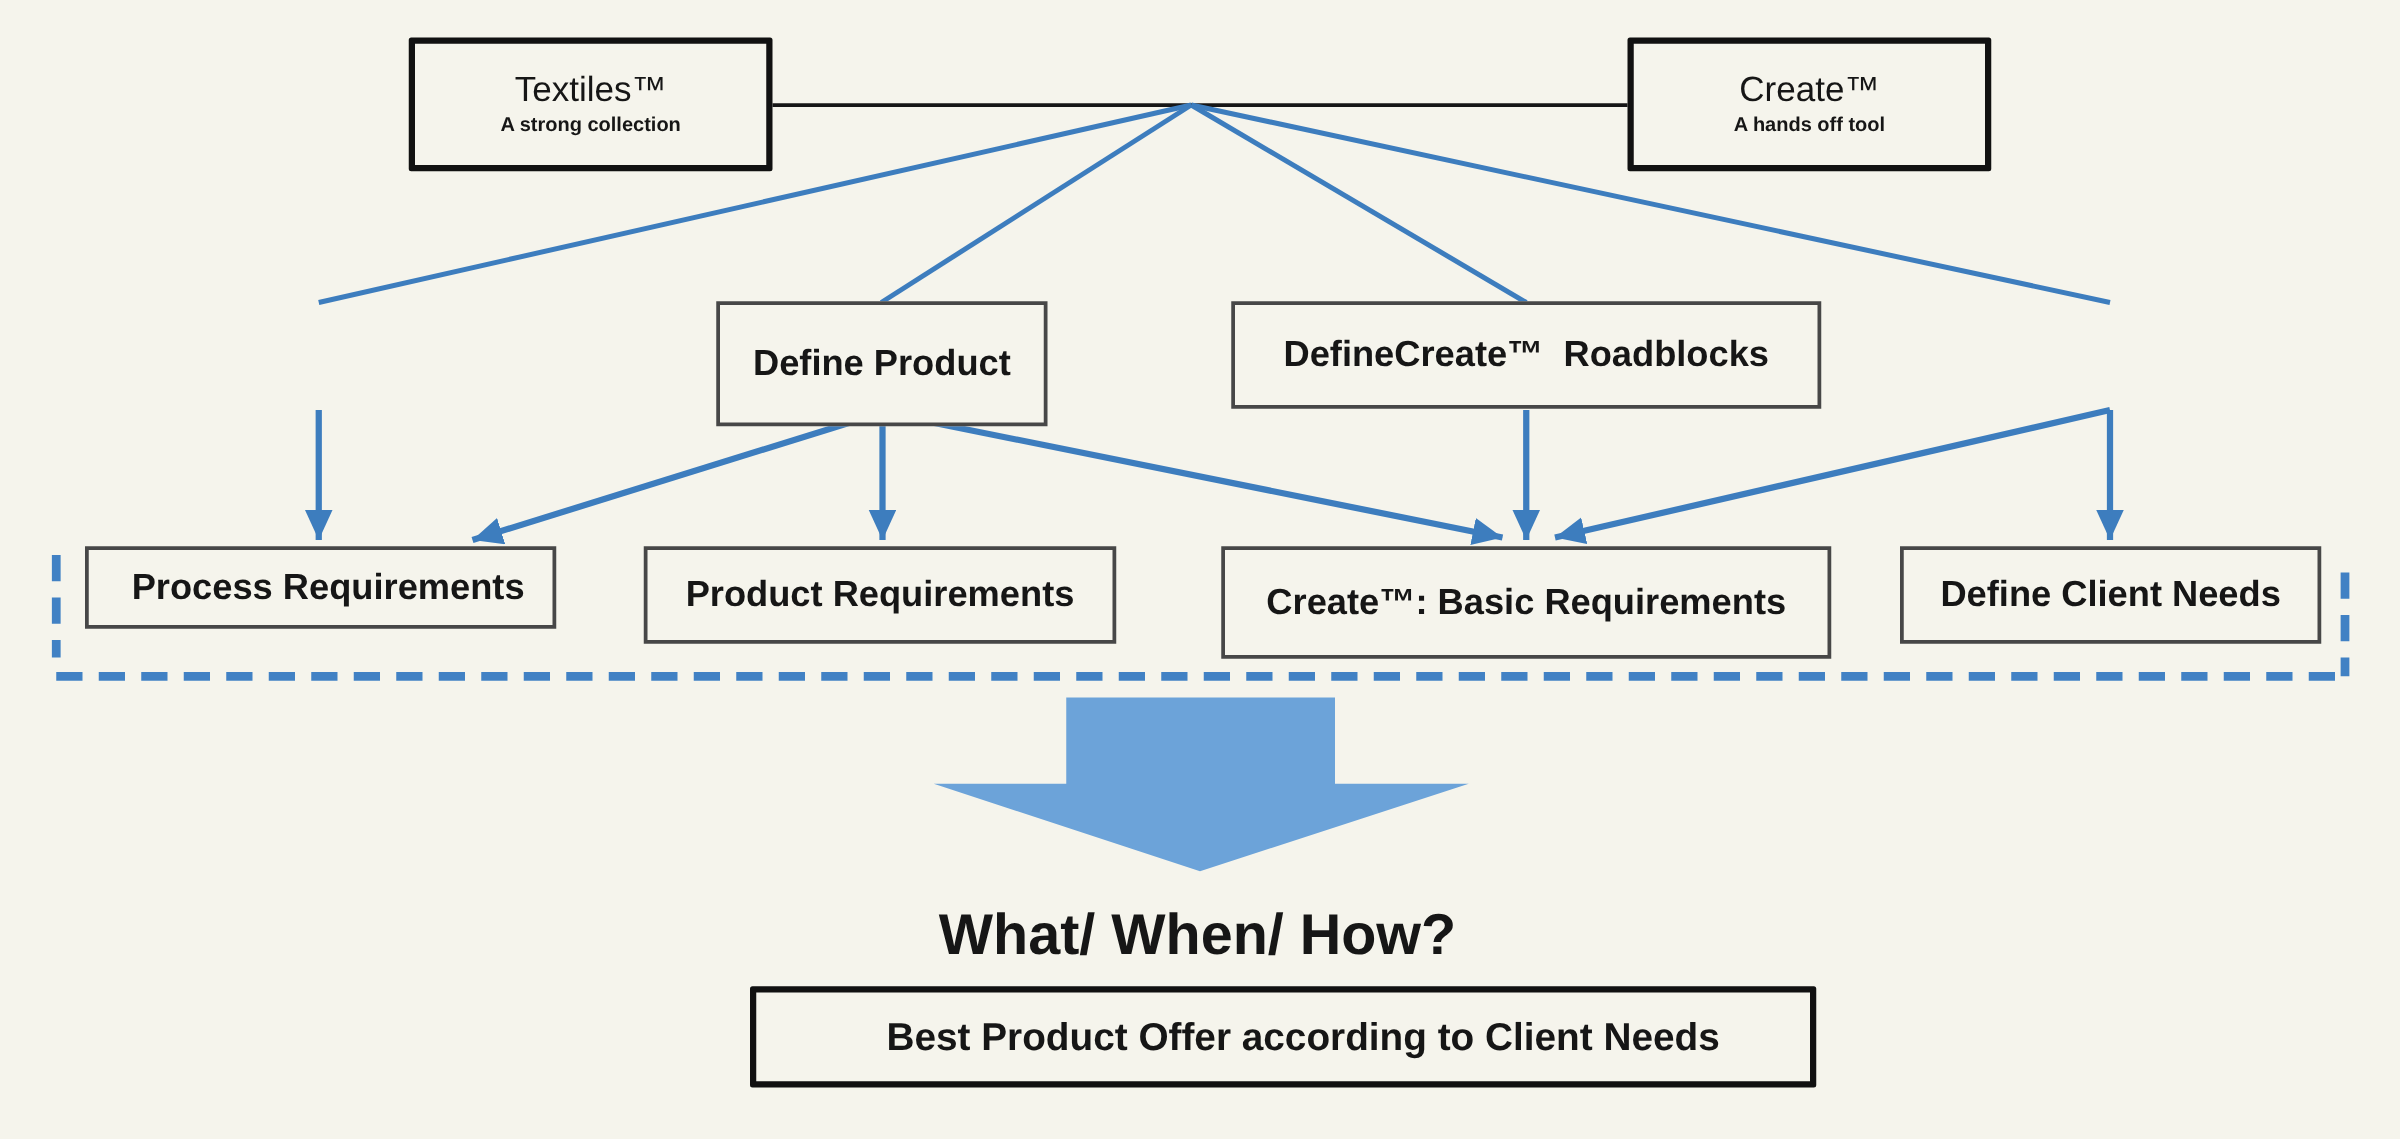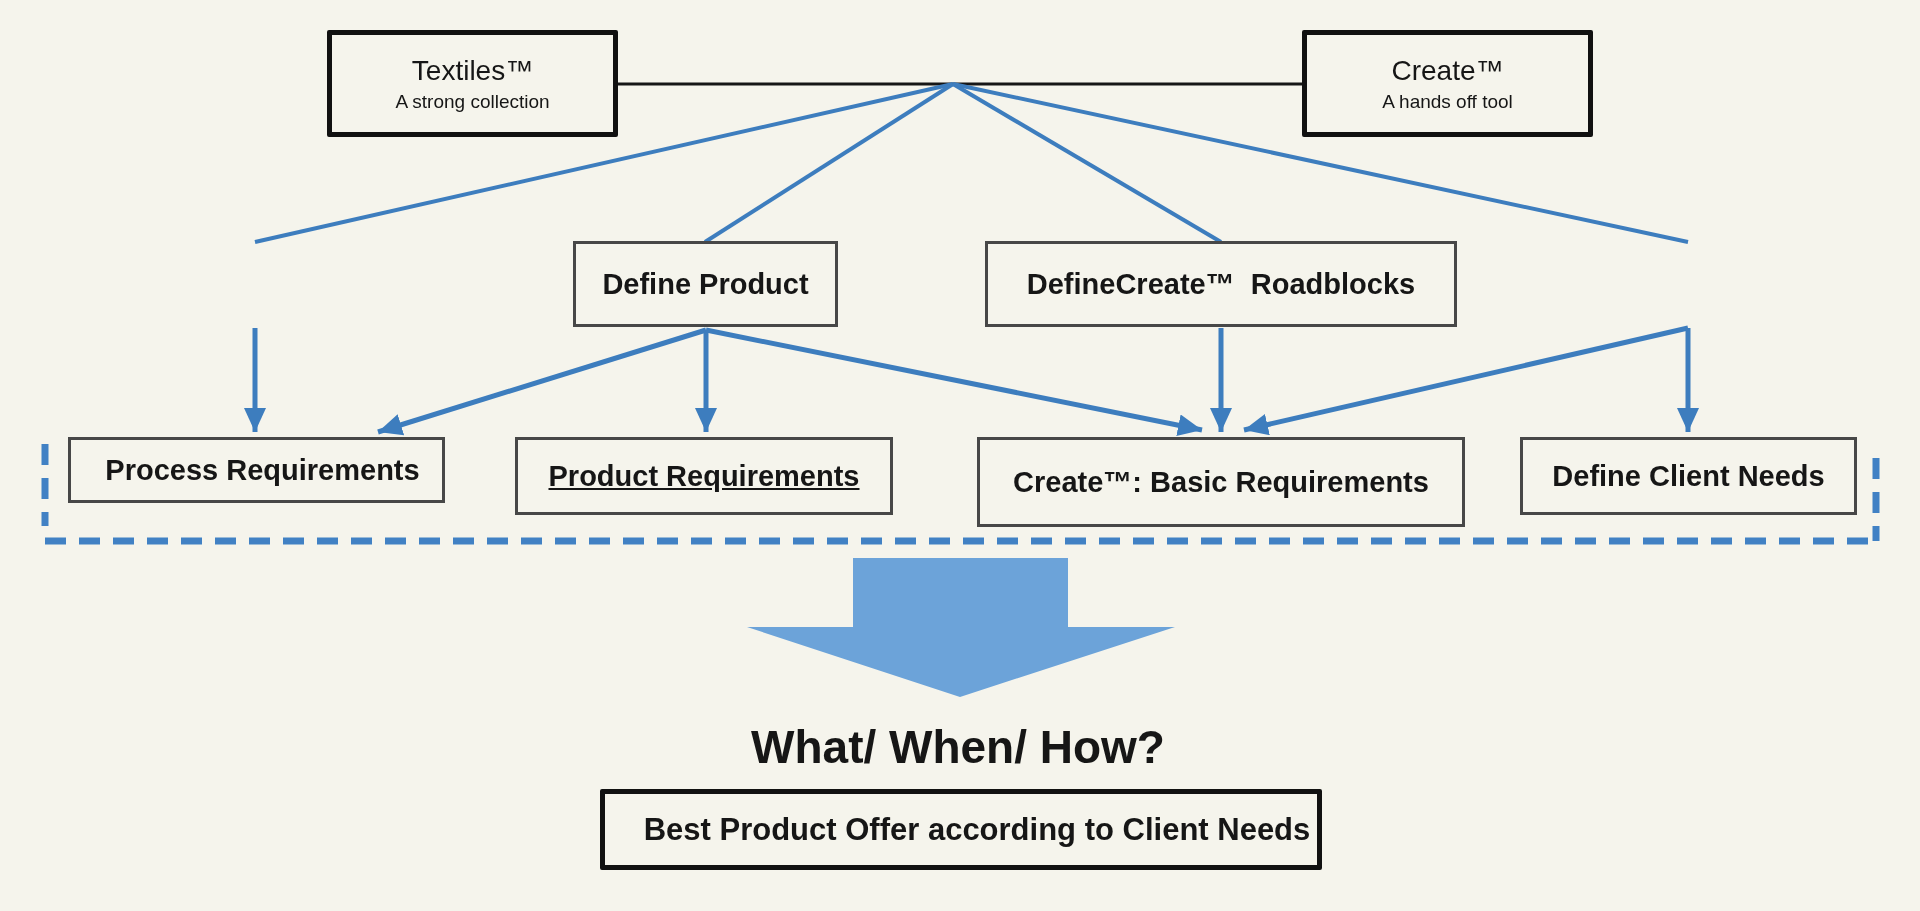--- a/index.html
+++ b/index.html
@@ -46,46 +46,46 @@
     background:var(--background);
     text-align:center;
   }
   .lvl1{
     border:5px solid var(--box_border_dark);
     flex-direction:column;
     gap:7px;
     border-radius:2px;
   }
   .lvl1 .title{font-size:28px;font-weight:400;line-height:1;}
-  .lvl1 .subtitle{font-size:19px;font-weight:400;line-height:1;}
+  .lvl1 .subtitle{font-size:16px;font-weight:700;line-height:1;}
   .lvl2,.lvl3{
     border:3px solid var(--box_border_gray);
     font-weight:bold;
     font-size:29px;
   }
   .lvl2 .node-label,.lvl3 .node-label{white-space:pre;}
   #node-textiles{left:327px;top:18px;width:291px;height:107px;}
   #node-create{left:1302px;top:18px;width:291px;height:107px;}
   #node-identify-workflow{left:99px;top:229px;width:315px;height:86px;}
-  #node-define-product{left:573px;top:229px;width:265px;height:86px;}
+  #node-define-product{left:573px;top:229px;width:265px;height:100px;}
   #node-definecreate-roadblocks{left:985px;top:229px;width:472px;height:86px;}
   #node-identify-client{left:1527px;top:229px;width:323px;height:86px;}
   #node-process-requirements{left:68px;top:425px;width:377px;height:66px;padding-left:12px;}
-  #node-product-requirements{left:515px;top:425px;width:378px;height:78px;text-decoration:underline;}
+  #node-product-requirements{left:515px;top:425px;width:378px;height:78px;}
   #node-create-basic-requirements{left:977px;top:425px;width:488px;height:90px;}
   #node-define-client-needs{left:1520px;top:425px;width:337px;height:78px;justify-content:center;}
   #question-text{
     position:absolute;
     left:708px; top:708px; width:500px;
     text-align:center;
     font-weight:bold;
     font-size:46px;
   }
   #result-box{
-    left:600px;top:777px;width:722px;height:81px;
+    left:600px;top:777px;width:853px;height:81px;
     border:5px solid var(--box_border_dark);
     font-weight:bold;
     font-size:31px;
     border-radius:2px;
     padding-left:32px;
   }
 </style>
 </head>
 <body>
 

